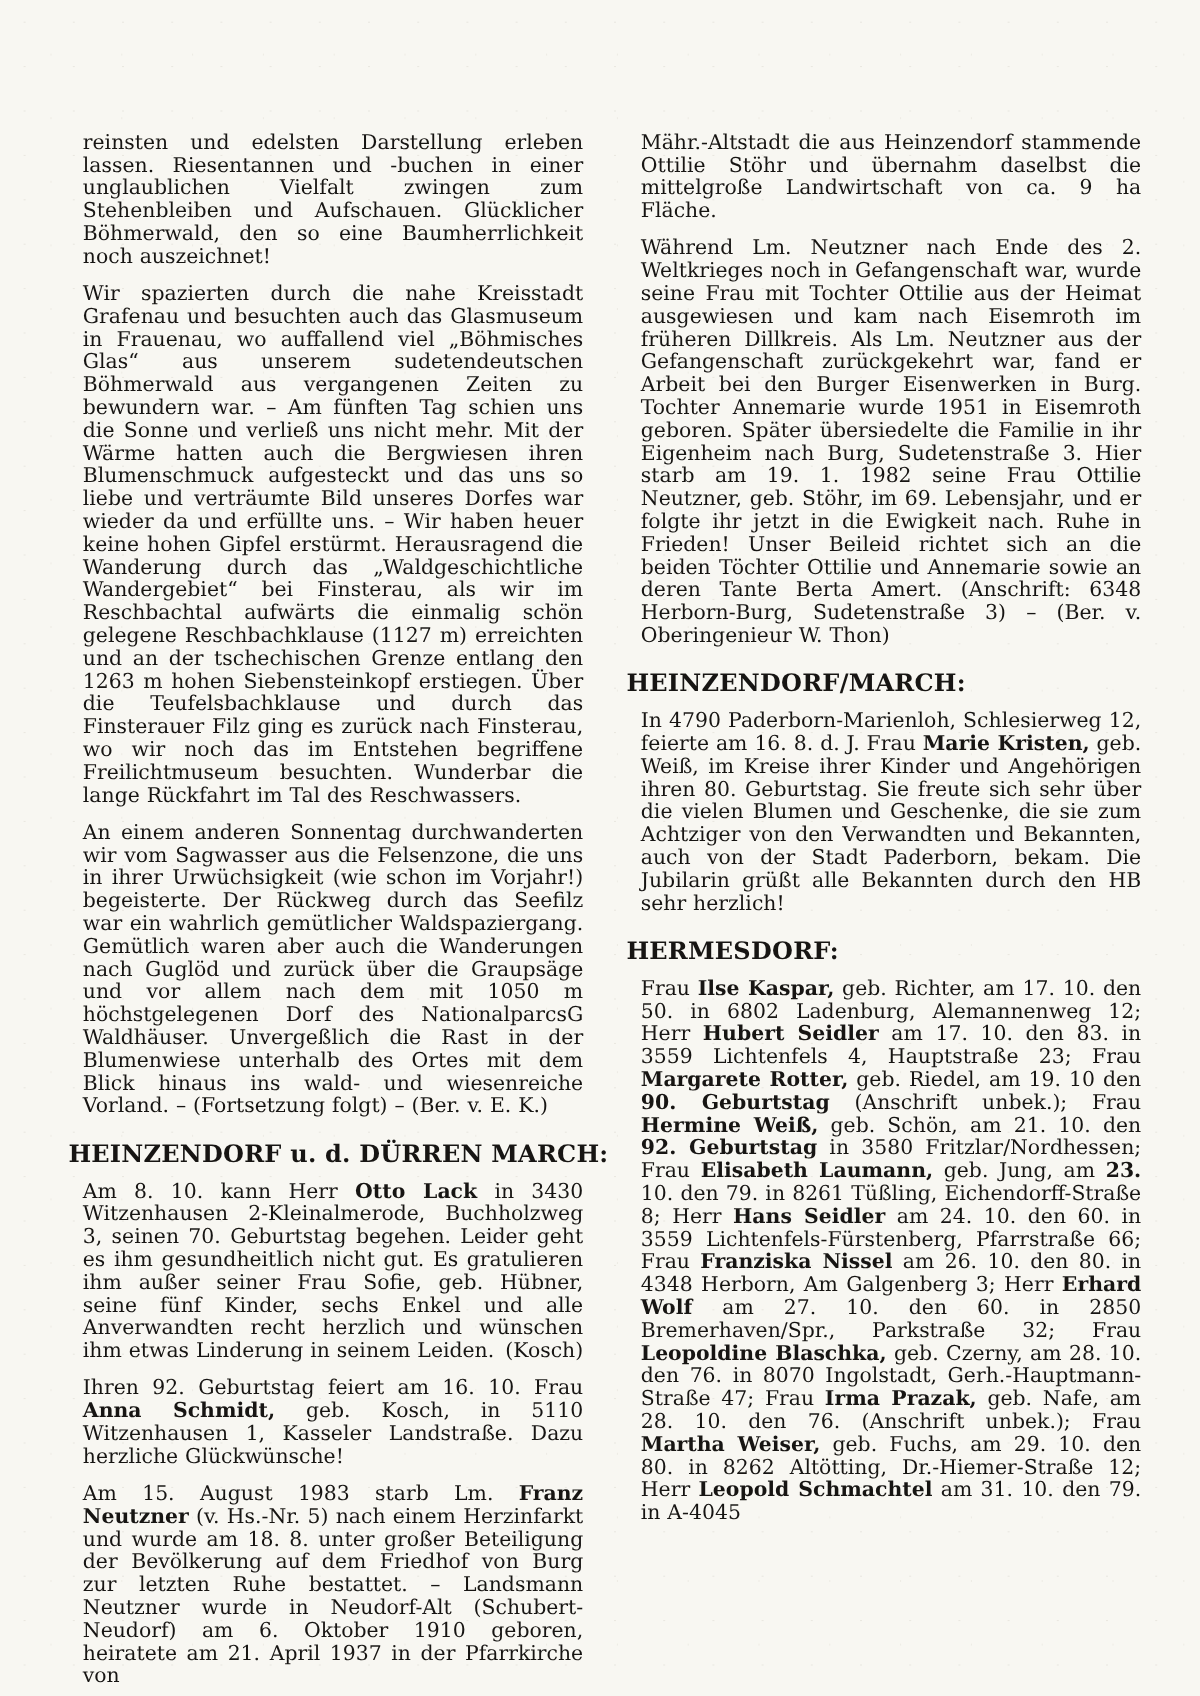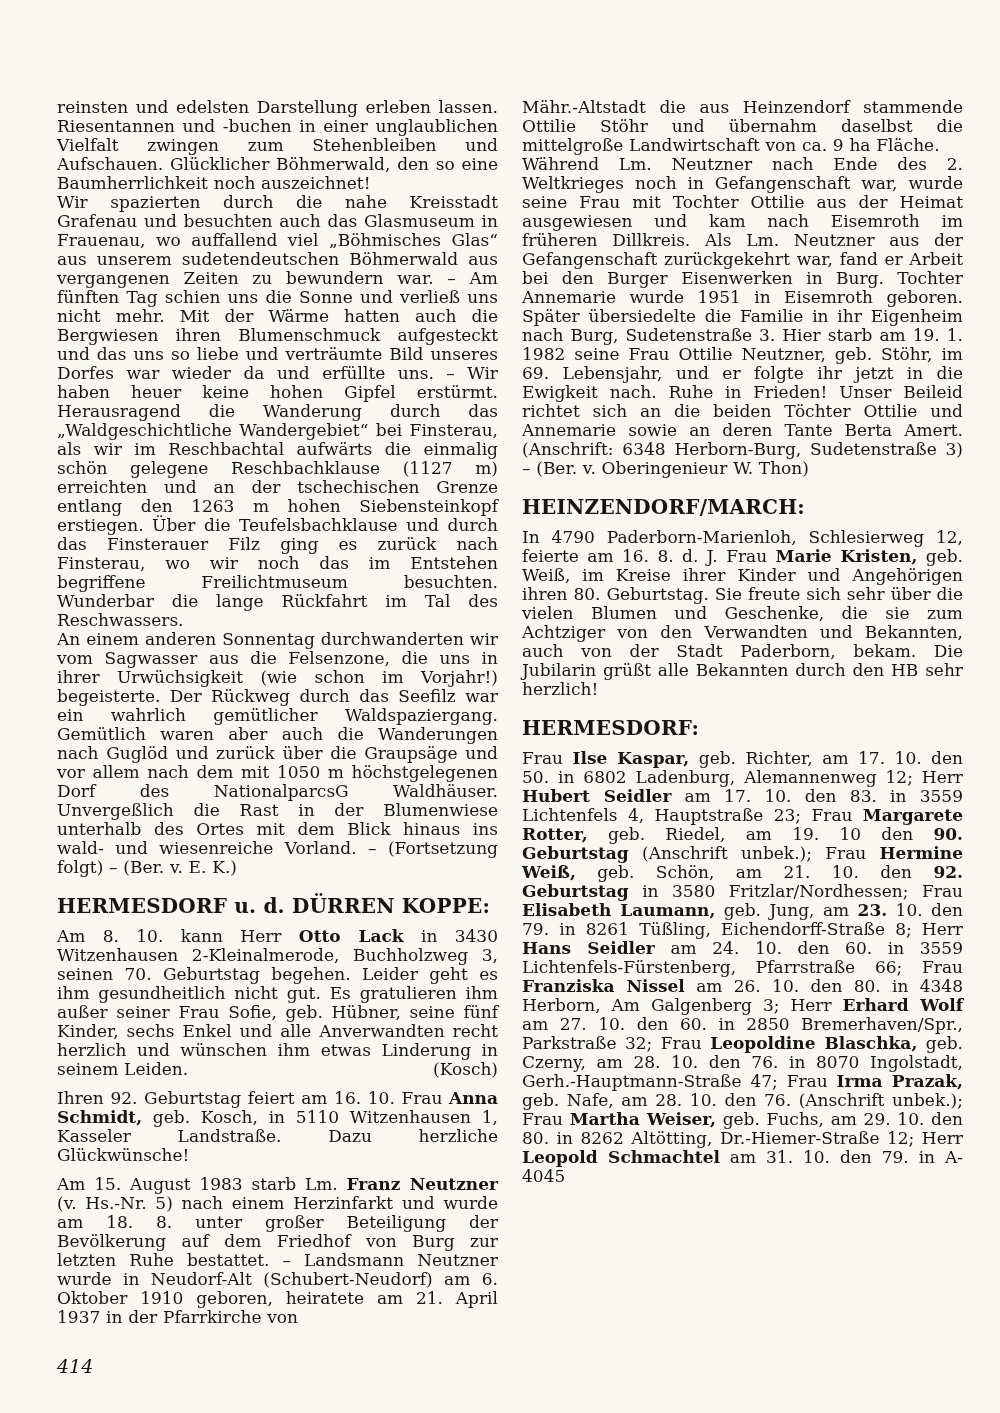--- a/index.html
+++ b/index.html
@@ -13,21 +13,21 @@
     background-position:0 0, 13px 19px;
     font-family:"DejaVu Serif","Liberation Serif",serif;
     color:#171513;
   }
   .sheet{
     position:absolute;left:57px;top:98px;width:906px;
     display:flex;gap:24px;
   }
   .col{width:441px;}
   .para{
-    margin:0;
+    margin:12px;
     font-size:17px;line-height:19px;
     text-align:justify;
     hyphens:auto;-webkit-hyphens:auto;
     word-spacing:0.02em;
   }
   .para.gap{margin-top:10px;}
   .bold{font-weight:bold;}
   .flush-right{float:right;}
   .heading{
     font-weight:bold;font-size:20px;line-height:22px;
@@ -43,21 +43,21 @@
 </style>
 </head>
 <body>
 
 <div class="sheet">
   <div class="col">
     <div>
         <p class="para"><span>reinsten und edelsten Darstellung erleben lassen. Riesentannen und -buchen in einer unglaublichen Vielfalt zwingen zum Stehenbleiben und Aufschauen. Glücklicher Böhmerwald, den so eine Baumherrlichkeit noch auszeichnet!</span></p>
         <p class="para"><span>Wir spazierten durch die nahe Kreisstadt Grafenau und besuchten auch das Glasmuseum in Frauenau, wo auffallend viel „Böhmisches Glas“ aus unserem sudetendeutschen Böhmerwald aus vergangenen Zeiten zu bewundern war. – Am fünften Tag schien uns die Sonne und verließ uns nicht mehr. Mit der Wärme hatten auch die Bergwiesen ihren Blumenschmuck aufgesteckt und das uns so liebe und verträumte Bild unseres Dorfes war wieder da und erfüllte uns. – Wir haben heuer keine hohen Gipfel erstürmt. Herausragend die Wanderung durch das „Waldgeschichtliche Wandergebiet“ bei Finsterau, als wir im Reschbachtal aufwärts die einmalig schön gelegene Reschbachklause (1127 m) erreichten und an der tschechischen Grenze entlang den 1263 m hohen Siebensteinkopf erstiegen. Über die Teufelsbachklause und durch das Finsterauer Filz ging es zurück nach Finsterau, wo wir noch das im Entstehen begriffene Freilichtmuseum besuchten. Wunderbar die lange Rückfahrt im Tal des Reschwassers.</span></p>
         <p class="para"><span>An einem anderen Sonnentag durchwanderten wir vom Sagwasser aus die Felsenzone, die uns in ihrer Urwüchsigkeit (wie schon im Vorjahr!) begeisterte. Der Rückweg durch das Seefilz war ein wahrlich gemütlicher Waldspaziergang. Gemütlich waren aber auch die Wanderungen nach Guglöd und zurück über die Graupsäge und vor allem nach dem mit 1050 m höchstgelegenen Dorf des NationalparcsG Waldhäuser. Unvergeßlich die Rast in der Blumenwiese unterhalb des Ortes mit dem Blick hinaus ins wald- und wiesenreiche Vorland. – (Fortsetzung folgt) – (Ber. v. E. K.)</span></p>
-        <div class="heading">HERMESDORF u. d. DÜRREN KOPPE:</div>
+        <div class="heading">HEINZENDORF u. d. DÜRREN MARCH:</div>
         <p class="para"><span>Am 8. 10. kann Herr </span><span class="bold">Otto Lack</span><span> in 3430 Witzenhausen 2-Kleinalmerode, Buchholzweg 3, seinen 70. Geburtstag begehen. Leider geht es ihm gesundheitlich nicht gut. Es gratulieren ihm außer seiner Frau Sofie, geb. Hübner, seine fünf Kinder, sechs Enkel und alle Anverwandten recht herzlich und wünschen ihm etwas Linderung in seinem Leiden. </span><span class="flush-right">(Kosch)</span></p>
         <p class="para gap"><span>Ihren 92. Geburtstag feiert am 16. 10. Frau </span><span class="bold">Anna Schmidt,</span><span> geb. Kosch, in 5110 Witzenhausen 1, Kasseler Landstraße. Dazu herzliche Glückwünsche!</span></p>
         <p class="para gap"><span>Am 15. August 1983 starb Lm. </span><span class="bold">Franz Neutzner</span><span> (v. Hs.-Nr. 5) nach einem Herzinfarkt und wurde am 18. 8. unter großer Beteiligung der Bevölkerung auf dem Friedhof von Burg zur letzten Ruhe bestattet. – Landsmann Neutzner wurde in Neudorf-Alt (Schubert-Neudorf) am 6. Oktober 1910 geboren, heiratete am 21. April 1937 in der Pfarrkirche von</span></p>
       </div>
     <div class="page-number">414</div>
   </div>
   <div class="col">
     <div>
         <p class="para"><span>Mähr.-Altstadt die aus Heinzendorf stammende Ottilie Stöhr und übernahm daselbst die mittelgroße Landwirtschaft von ca. 9 ha Fläche.</span></p>
         <p class="para"><span>Während Lm. Neutzner nach Ende des 2. Weltkrieges noch in Gefangenschaft war, wurde seine Frau mit Tochter Ottilie aus der Heimat ausgewiesen und kam nach Eisemroth im früheren Dillkreis. Als Lm. Neutzner aus der Gefangenschaft zurückgekehrt war, fand er Arbeit bei den Burger Eisenwerken in Burg. Tochter Annemarie wurde 1951 in Eisemroth geboren. Später übersiedelte die Familie in ihr Eigenheim nach Burg, Sudetenstraße 3. Hier starb am 19. 1. 1982 seine Frau Ottilie Neutzner, geb. Stöhr, im 69. Lebensjahr, und er folgte ihr jetzt in die Ewigkeit nach. Ruhe in Frieden! Unser Beileid richtet sich an die beiden Töchter Ottilie und Annemarie sowie an deren Tante Berta Amert. (Anschrift: 6348 Herborn-Burg, Sudetenstraße 3) – (Ber. v. Oberingenieur W. Thon)</span></p>

